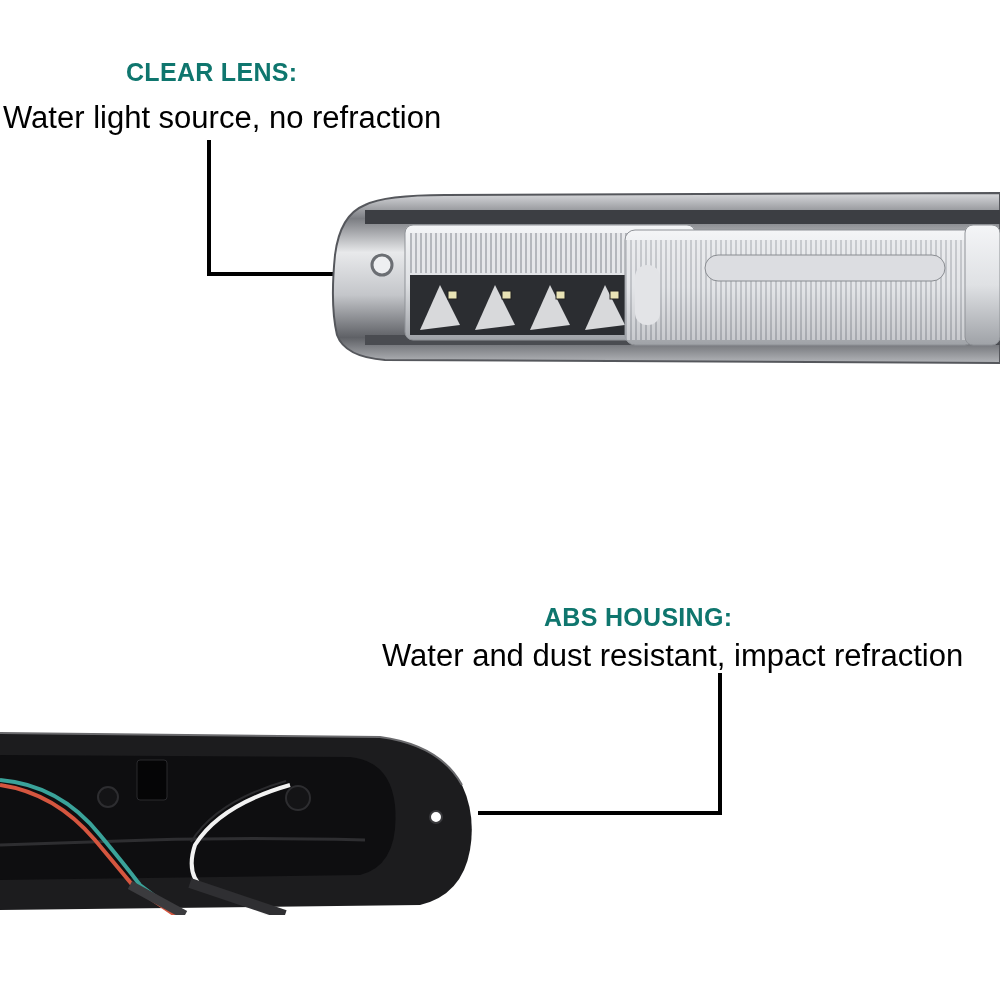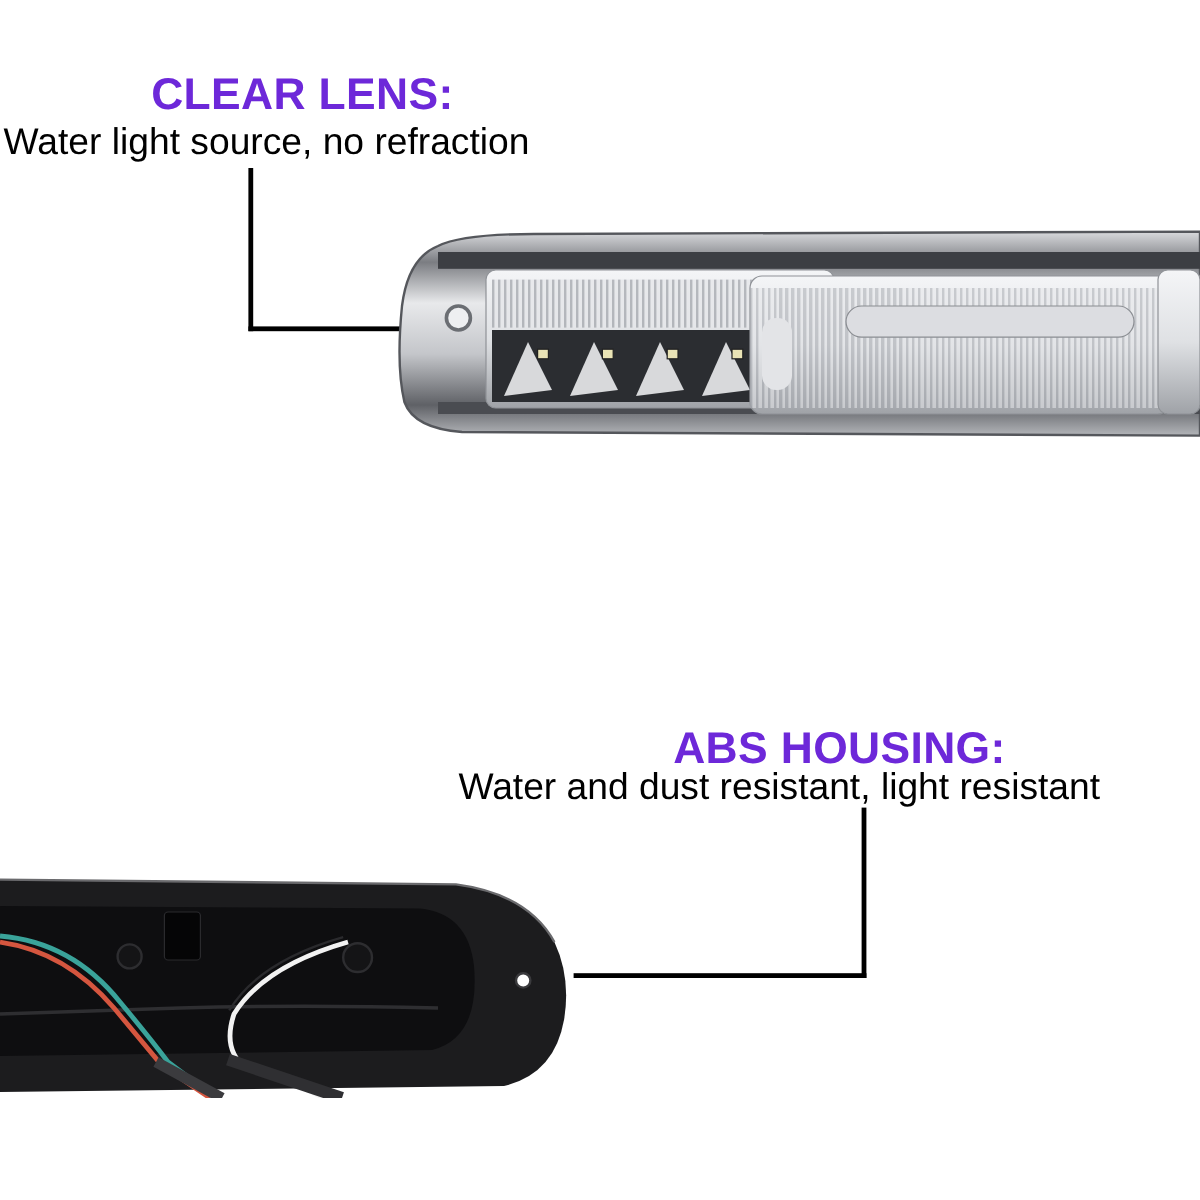--- a/index.html
+++ b/index.html
@@ -1,17 +1,17 @@
 <!DOCTYPE html>
 <html><head>
 <meta charset="utf-8">
 <style>
   html, body { margin:0; padding:0; background:#ffffff; }
   body { width:1000px; height:1000px; position:relative; overflow:hidden; font-family:"Liberation Sans", "DejaVu Sans", sans-serif; }
-  .title { position:absolute; font-weight:bold; color:#6d28d9; font-size:37px; letter-spacing:0.3px; white-space:nowrap; }
+  .title { position:absolute; font-weight:bold; color:#0f766e; font-size:25px; letter-spacing:0.3px; white-space:nowrap; }
   .desc { position:absolute; color:#000; font-size:31px; white-space:nowrap; }
   .line { position:absolute; background:#000; }
   .photo { position:absolute; }
 </style>
 </head>
 <body>
 
 <div class="title" style="left:126px; top:58px;">CLEAR LENS:</div>
 <div class="desc" style="left:3px; top:100px;">Water light source, no refraction</div>
 <div class="line" style="left:207px; top:140px; width:4px; height:136px;"></div>
@@ -63,22 +63,22 @@
   <circle cx="57" cy="80" r="10" fill="#eeeff1" stroke="#6b6e73" stroke-width="3"></circle>
 
   <rect x="300" y="45" width="350" height="115" rx="10" fill="url(#lens)" stroke="#8f9297"></rect>
   <rect x="300" y="55" width="350" height="100" fill="url(#ribs)" opacity="0.55"></rect>
   <rect x="380" y="70" width="240" height="26" rx="13" fill="#dcdde1" stroke="#8a8d92"></rect>
   <rect x="310" y="80" width="25" height="60" rx="12" fill="#e3e4e7"></rect>
 
   <rect x="640" y="40" width="35" height="120" rx="8" fill="url(#lens)" stroke="#8f9297"></rect>
 </svg>
 
-<div class="title" style="left:561px; top:603px;">ABS HOUSING:</div>
-<div class="desc" style="left:382px; top:638px;">Water and dust resistant, light resistant</div>
+<div class="title" style="left:544px; top:603px;">ABS HOUSING:</div>
+<div class="desc" style="left:382px; top:638px;">Water and dust resistant, impact refraction</div>
 <div class="line" style="left:718px; top:673px; width:4px; height:142px;"></div>
 <div class="line" style="left:478px; top:811px; width:244px; height:4px;"></div>
 
 <svg class="photo" style="left:0px; top:725px;" width="480" height="190" viewBox="0 0 480 190">
 
   <path d="M0 8 L380 12 Q440 20 462 60 Q476 90 470 125 Q462 170 420 180 L0 185 Z" fill="#1c1c1e"></path>
   <path d="M0 8 L380 12 Q440 20 462 60" fill="none" stroke="#6a6a6d" stroke-width="2"></path>
 
   <path d="M0 30 L350 32 Q390 36 395 80 Q400 140 360 150 L0 155 Z" fill="#0e0e10"></path>
   <path d="M0 120 L150 115 Q250 112 365 115" fill="none" stroke="#2e2e31" stroke-width="3"></path>

